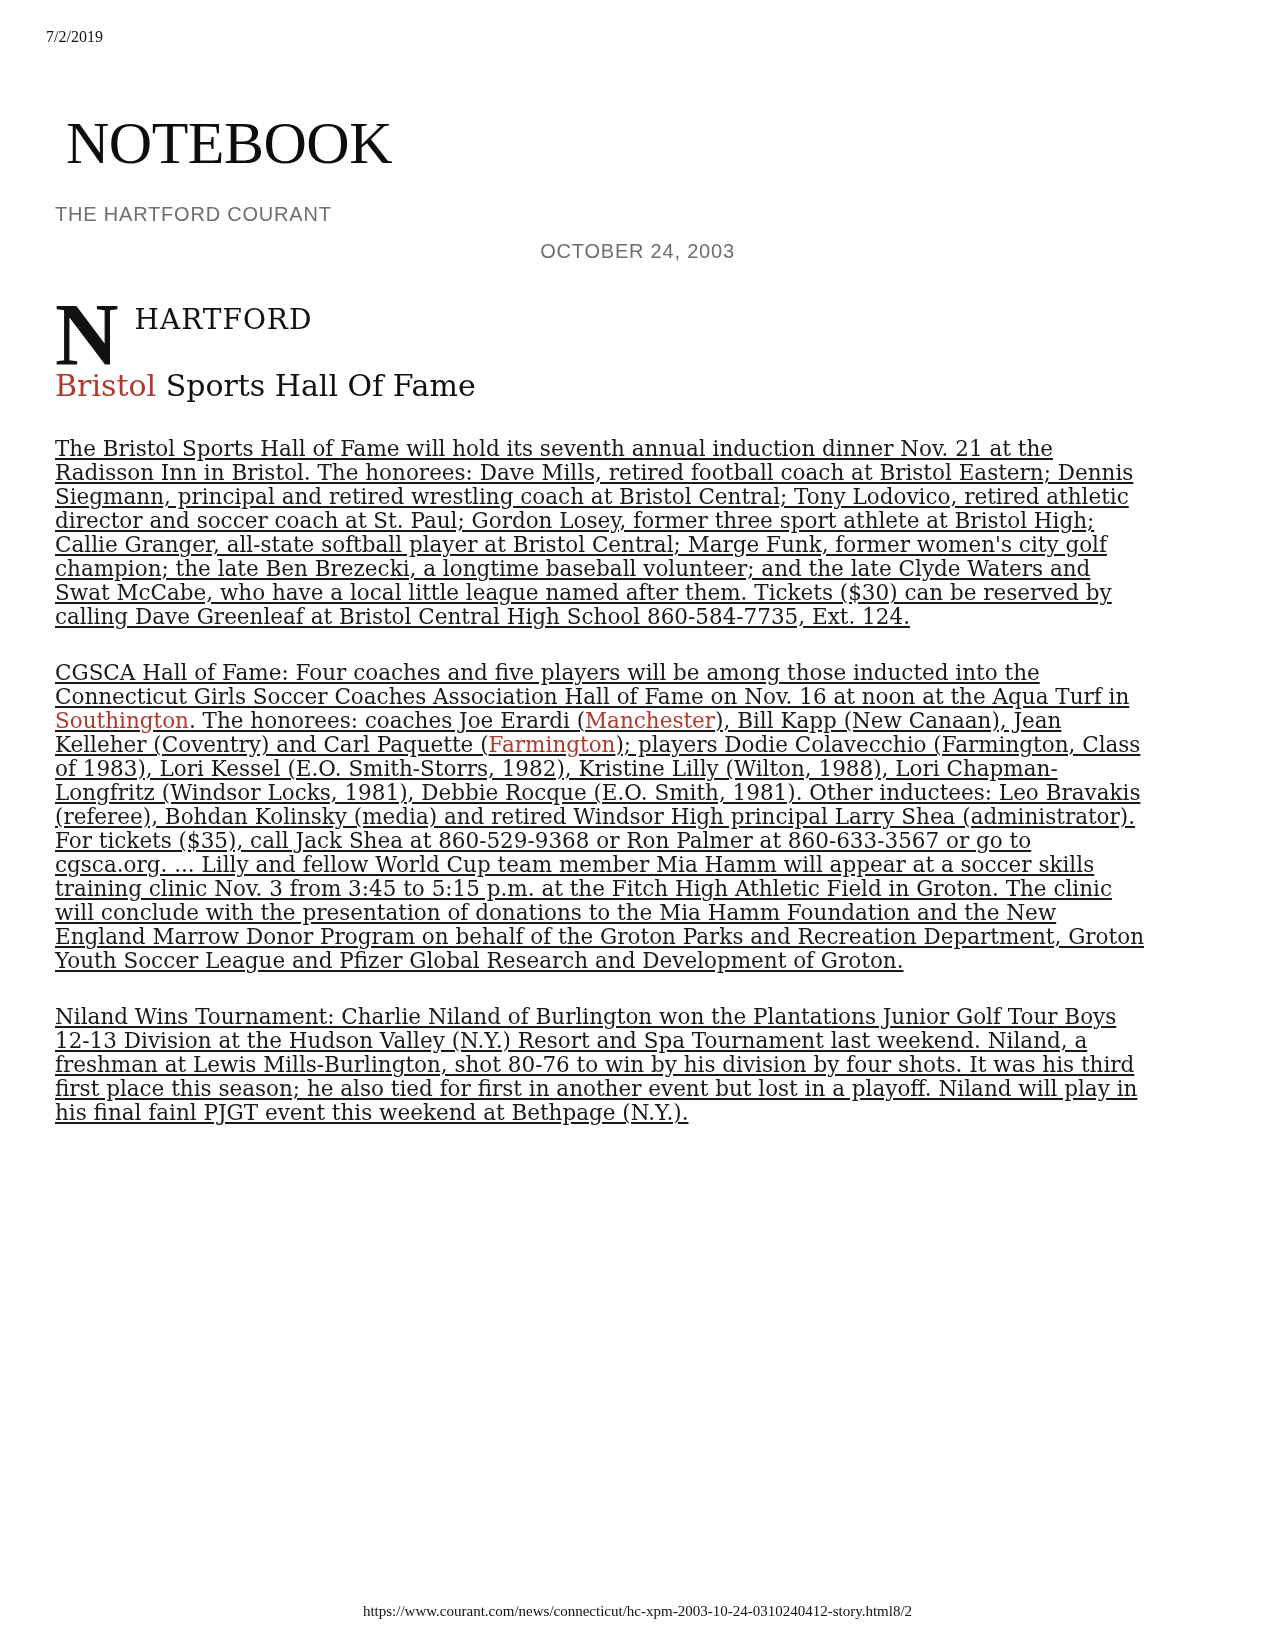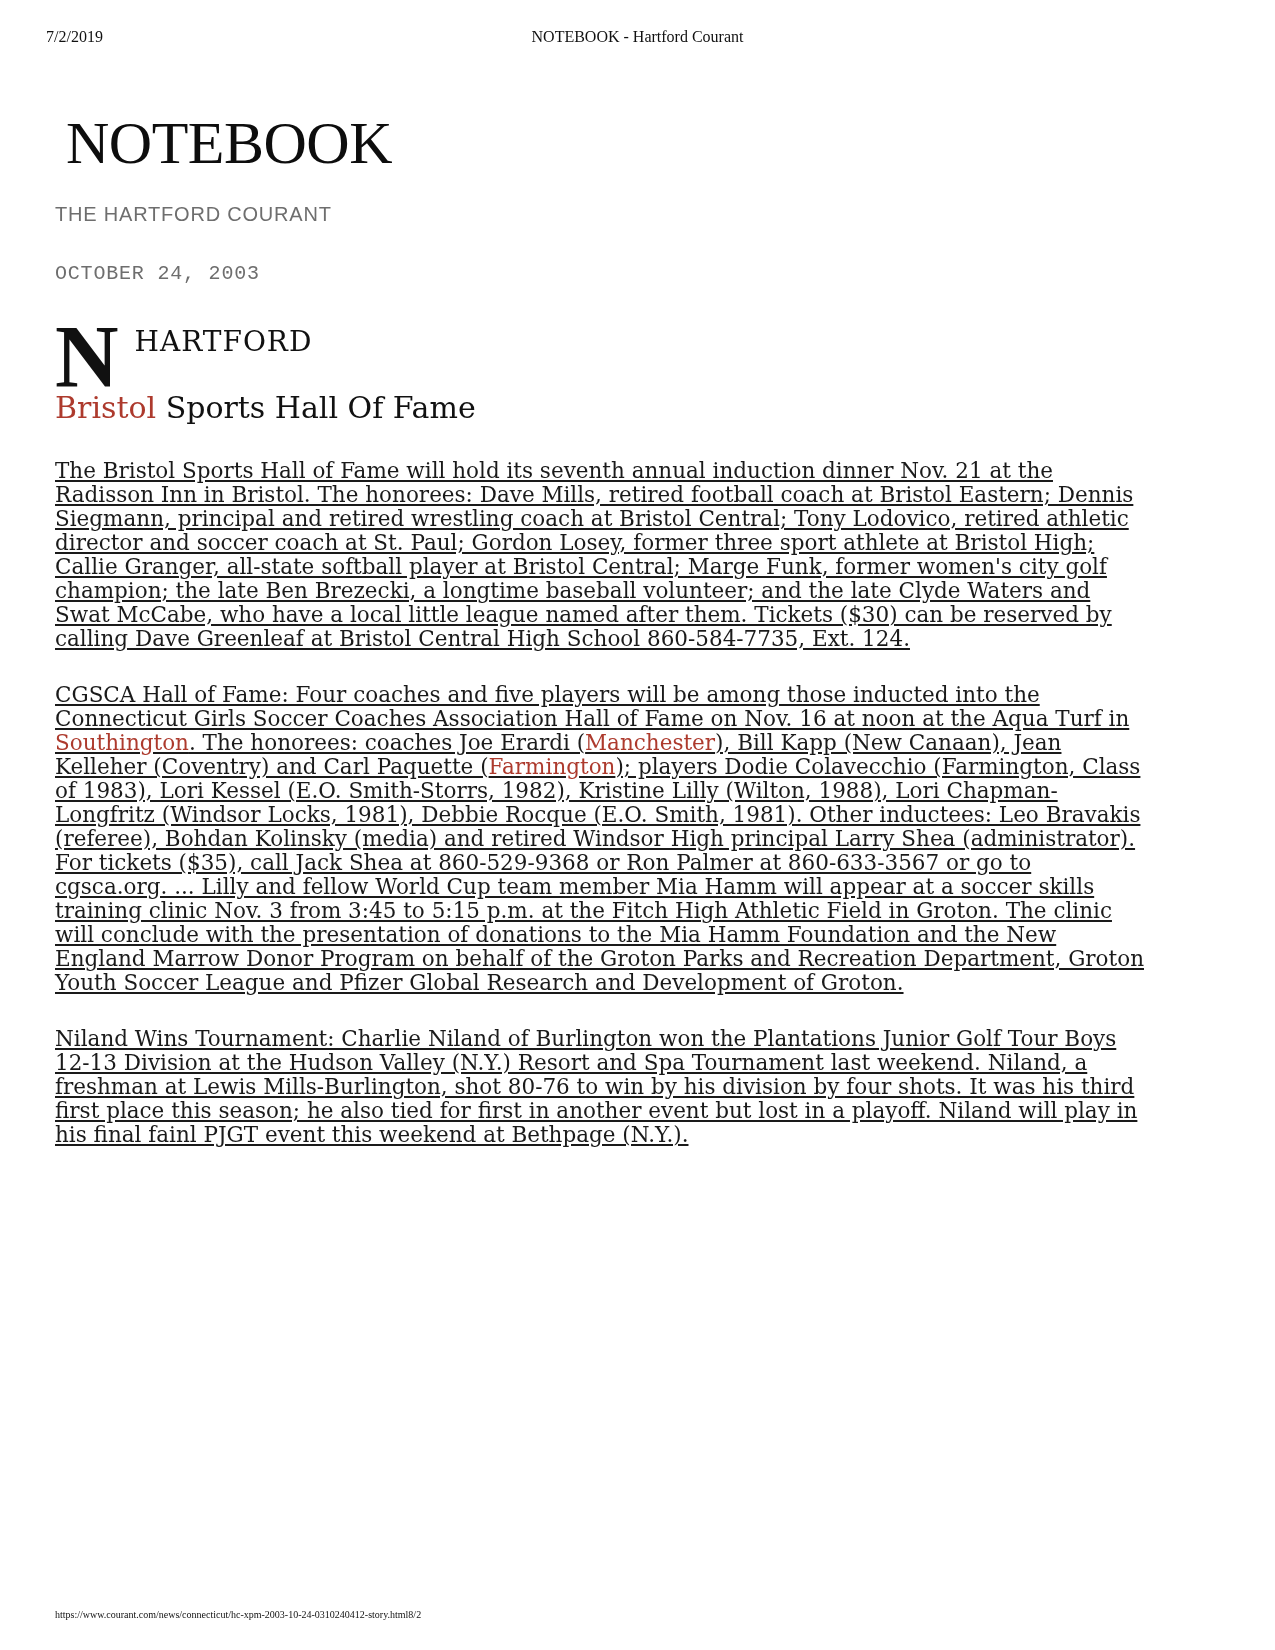--- a/index.html
+++ b/index.html
@@ -37,25 +37,26 @@
     color:#0d0d0d;
   }
   .byline{
     margin-top:28px;
     font-family:"Liberation Sans", sans-serif;
     font-size:20px;
     letter-spacing:0.8px;
     color:var(--muted-color);
   }
   .pub-date{
-    margin-top:36px;
-    font-family:Liberation Mono, monospace;
+    margin-top:14px;
+    font-family:Liberation Sans, sans-serif;
     font-size:20px;
     letter-spacing:0.8px;
     color:var(--muted-color);
+    text-align:center;
   }
   .article-body{max-width:1095px;}
   .lead{
     margin-top:38px;
   }
   .dropcap{
     float:left;
     font-family:"Liberation Serif", serif;
     font-weight:700;
     font-size:88px;
@@ -83,30 +84,29 @@
     margin:32px 0 0 0;
     font-size:21.5px;
     line-height:24px;
     color:var(--body-color);
     text-decoration:underline;
   }
   .link{color:var(--link-color);}
   .print-footer{
     position:absolute;left:55px;right:55px;bottom:30px;
     font-family:"Liberation Serif", serif;
-    font-size:10px;color:#111;
-    display:flex;justify-content:flex-start;
+    font-size:15px;color:#111;
+    display:flex;justify-content:center;
   }
 </style>
 </head>
 <body>
 
 <div class="print-header">
   <span class="ph-date">7/2/2019</span>
-  <span class="ph-title">NOTEBOOK - Hartford Courant</span>
 </div>
 
 <div class="content">
   <h1 class="article-title">NOTEBOOK</h1>
   <div class="byline">THE HARTFORD COURANT</div>
   <div class="pub-date">OCTOBER 24, 2003</div>
 
   <div class="article-body">
     <div class="lead">
       <span class="dropcap">N</span>

